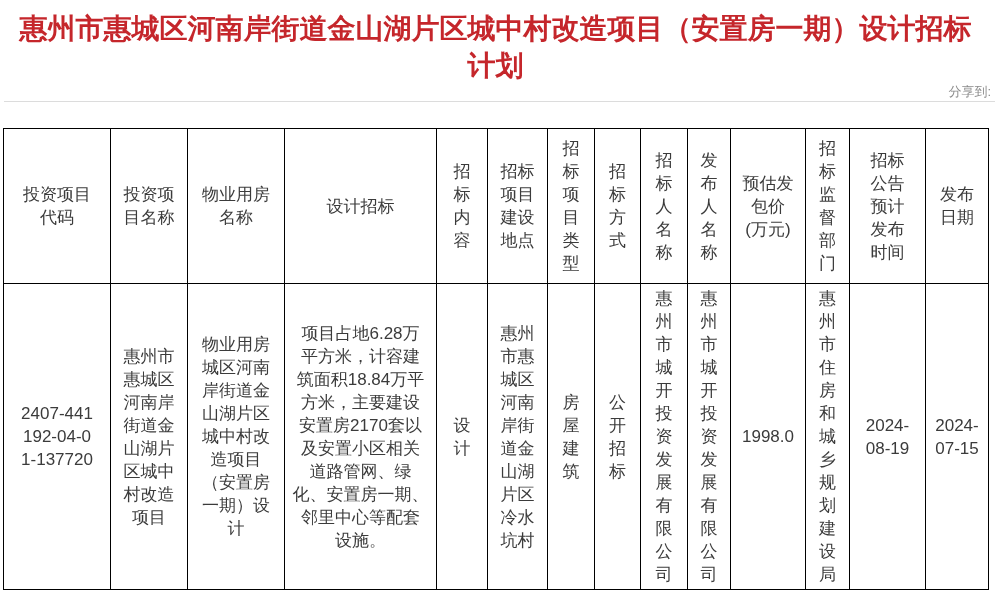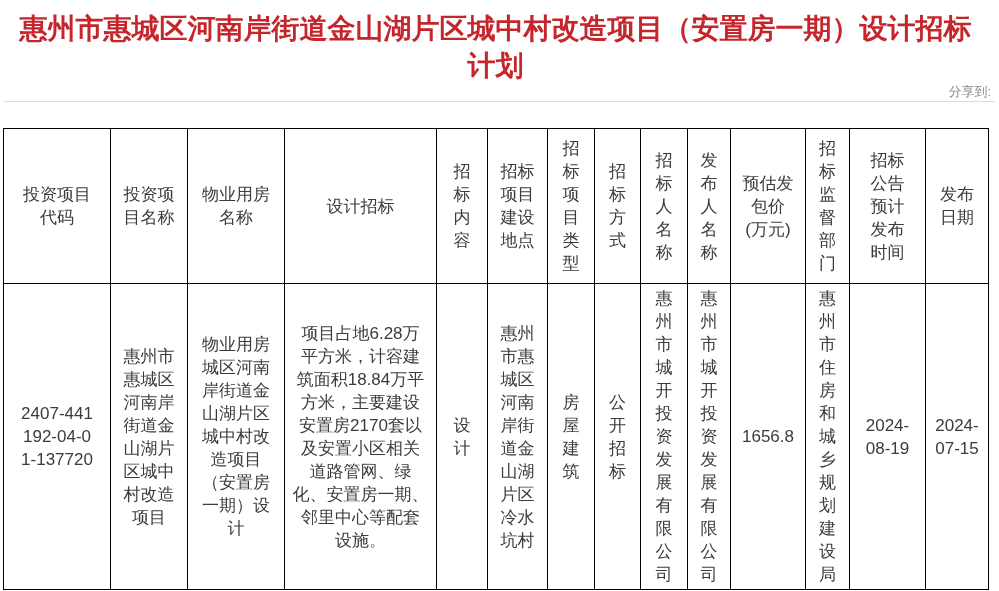--- a/index.html
+++ b/index.html
@@ -217,21 +217,21 @@
 城
 开
 投
 资
 发
 展
 有
 限
 公
 司</td>
-        <td>1656.8</td>
+        <td>1998.0</td>
         <td>惠
 州
 市
 住
 房
 和
 城
 乡
 规
 划

